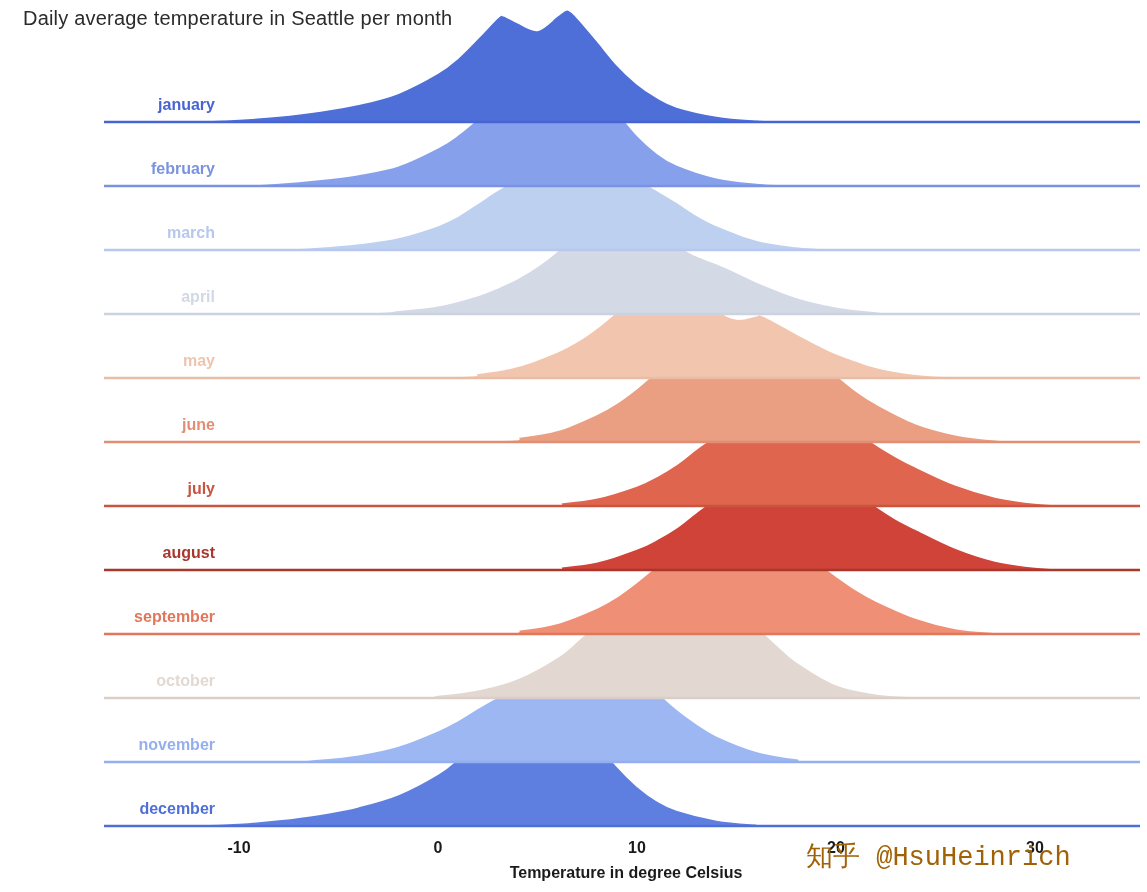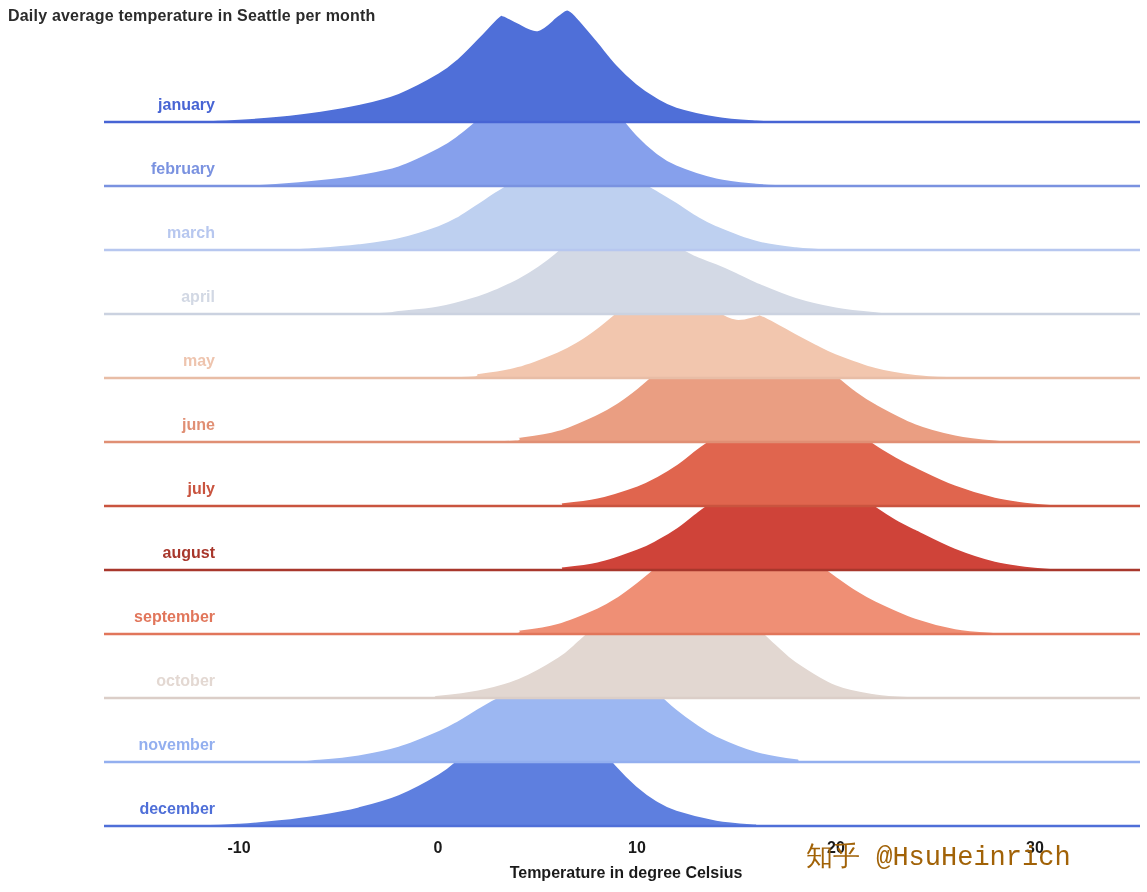--- a/index.html
+++ b/index.html
@@ -5,23 +5,23 @@
   html,body{margin:0;padding:0;}
   body{
     width:1147px;height:892px;
     background:#ffffff;
     font-family:"Liberation Sans", sans-serif;
     overflow:hidden;
     position:relative;
   }
   #chart-title{
     position:absolute;
-    left:8px; top:7px;
-    font-size:16px;
-    font-weight:700;
+    left:23px; top:7px;
+    font-size:20px;
+    font-weight:400;
     color:#2b2b2b;
     letter-spacing:.2px;
     white-space:nowrap;
   }
   #plot{
     position:absolute;
     left:0; top:0;
     width:1147px; height:892px;
   }
   .ridge-label{

